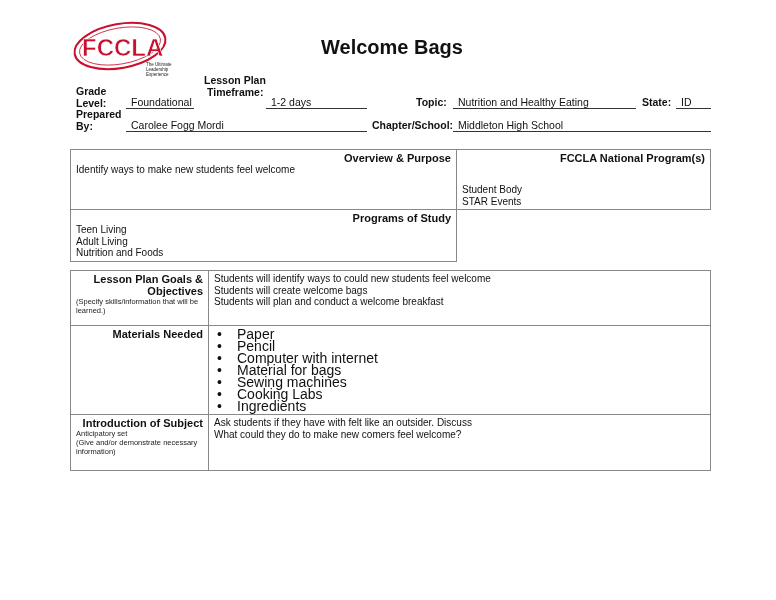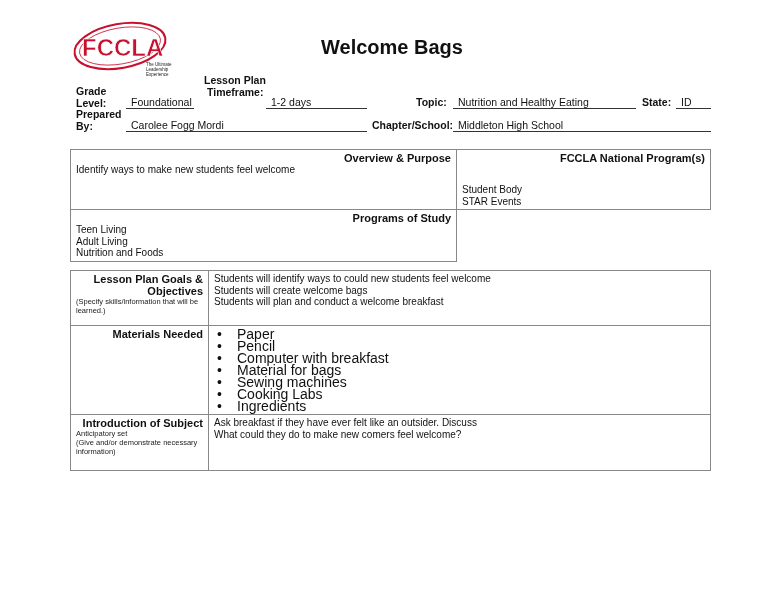--- a/index.html
+++ b/index.html
@@ -102,33 +102,33 @@
     </td>
   </tr>
   <tr style="height:89px;">
     <td>
       <div class="h">Materials Needed</div>
     </td>
     <td>
       <ul class="bul">
         <li>Paper</li>
         <li>Pencil</li>
-        <li>Computer with breakfast</li>
+        <li>Computer with internet</li>
         <li>Material for bags</li>
         <li>Sewing machines</li>
         <li>Cooking Labs</li>
         <li>Ingredients</li>
       </ul>
     </td>
   </tr>
   <tr style="height:56px;margin-left:48px;">
     <td>
       <div class="h">Introduction of Subject</div>
       <div class="small">Anticipatory set</div>
       <div class="small">(Give and/or demonstrate necessary information)</div>
     </td>
     <td>
-      <div class="t">Ask breakfast if they have ever felt like an outsider. Discuss</div>
+      <div class="t">Ask students if they have with felt like an outsider. Discuss</div>
       <div class="t">What could they do to make new comers feel welcome?</div>
     </td>
   </tr>
 </tbody>
   </table>
 
 </body></html>

